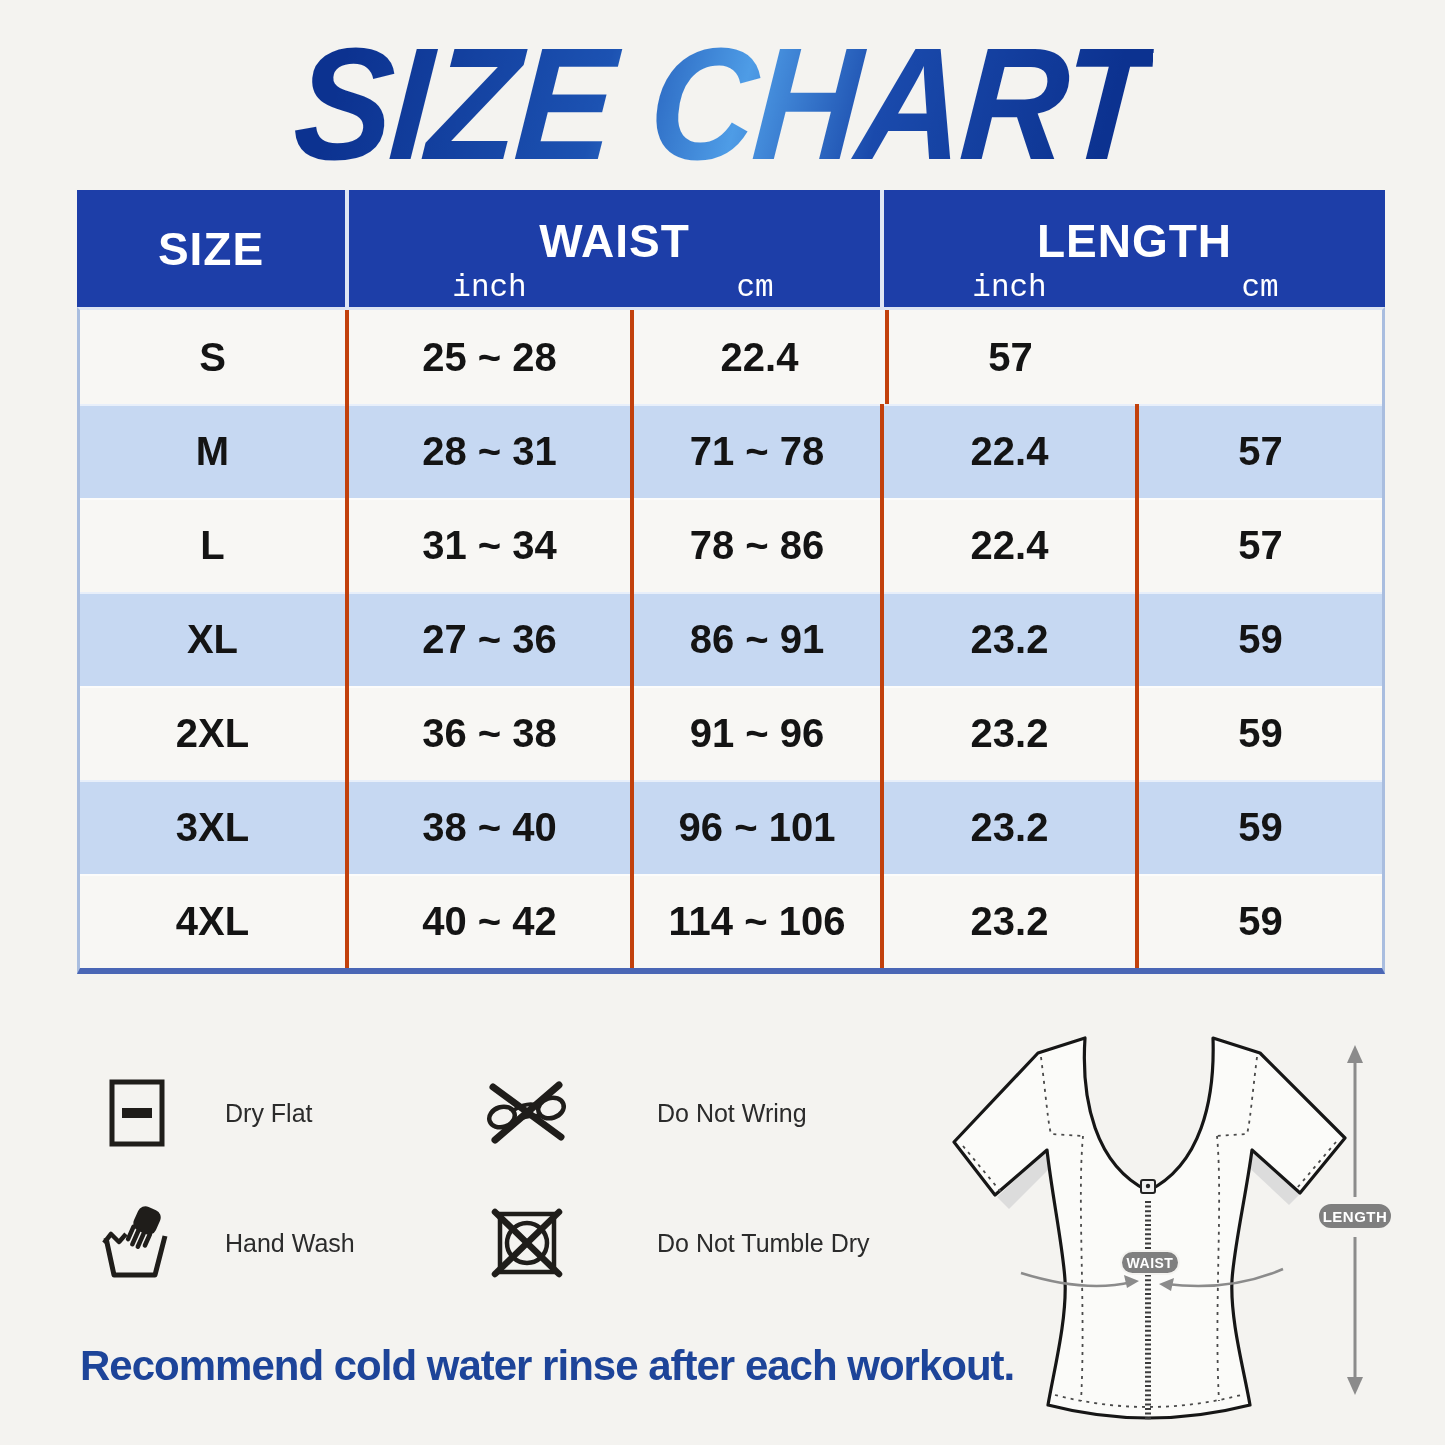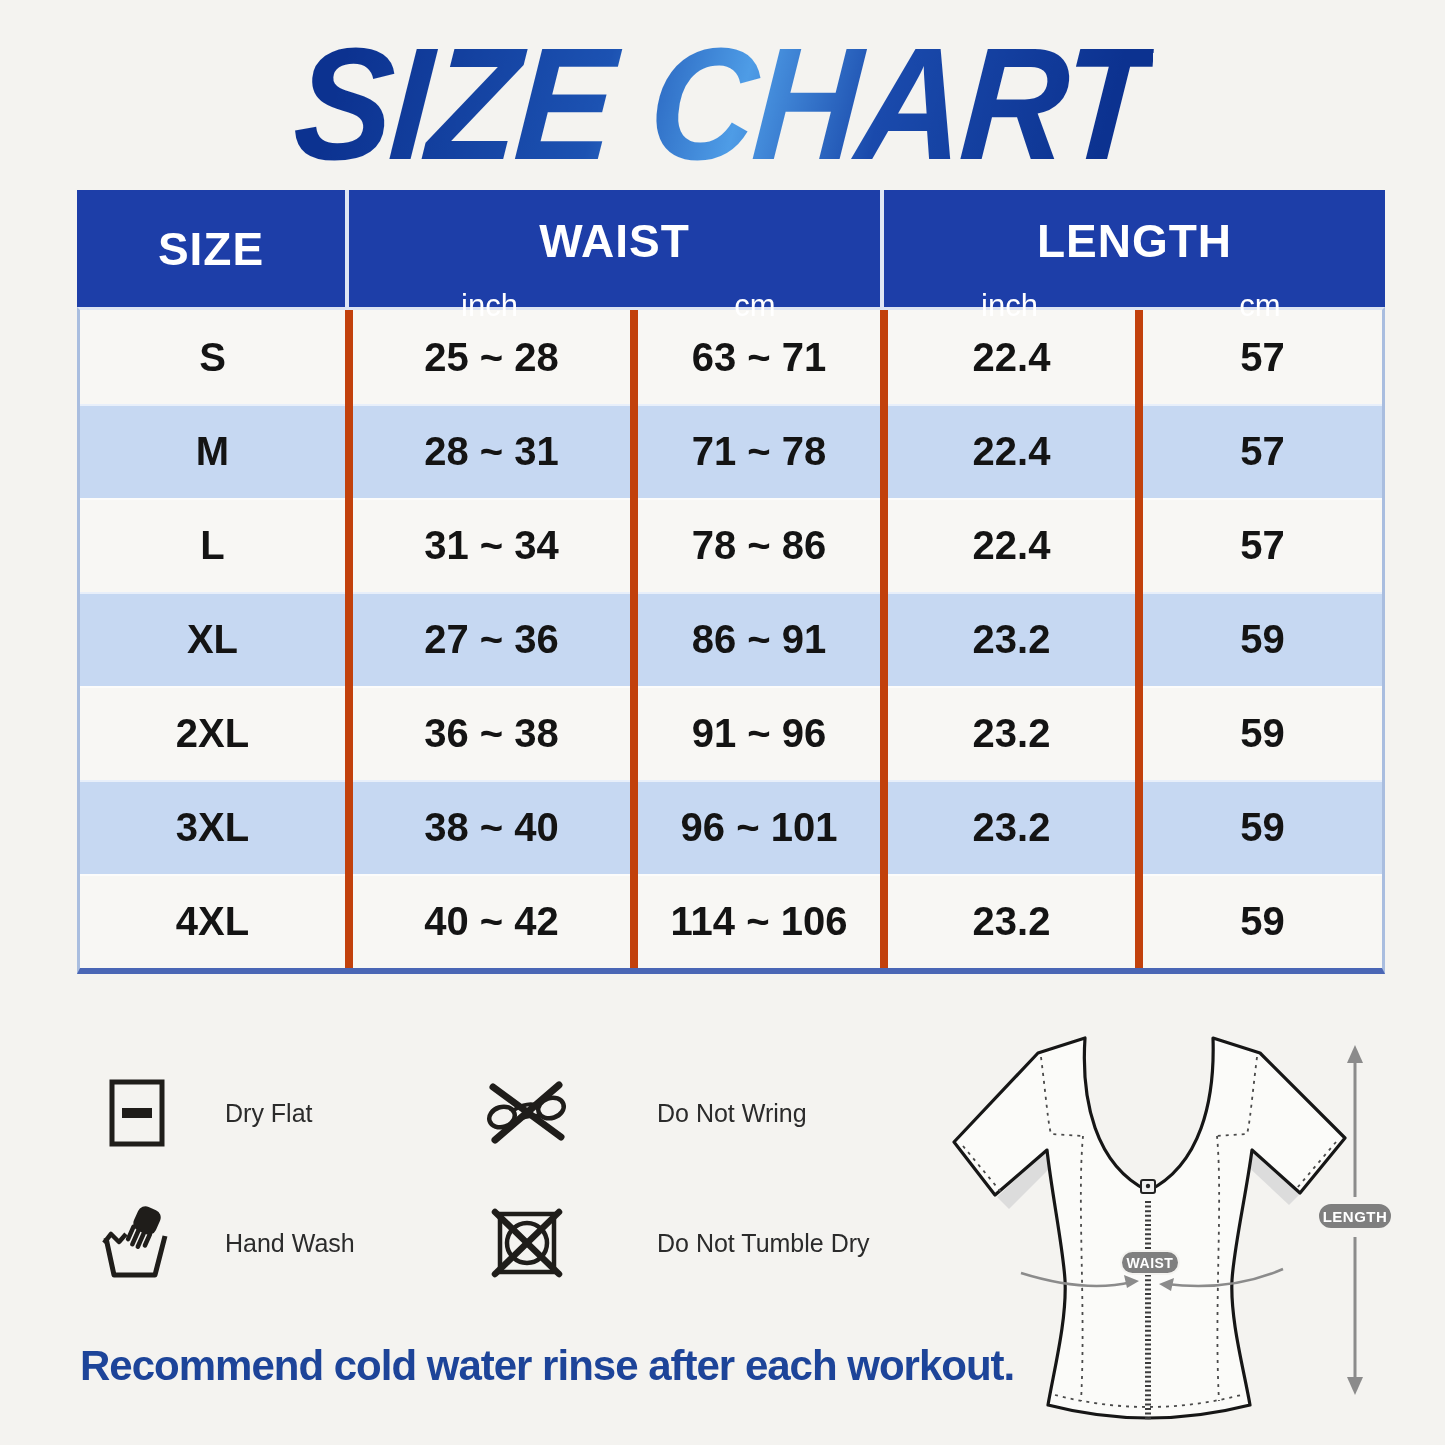--- a/index.html
+++ b/index.html
@@ -24,36 +24,36 @@
 
   
   .size-table{position:absolute;left:77px;top:190px;width:1308px;}
   .thead{height:117px;background:#1d3ea8;display:flex;box-sizing:border-box;}
   .th-size{width:268px;display:flex;align-items:center;justify-content:center;
     color:#fff;font-weight:bold;font-size:46px;letter-spacing:1px;}
   .th-group{box-sizing:border-box;border-left:4px solid #dfe6f4;display:flex;flex-direction:column;}
   .th-waist{width:535px;}
   .th-length{width:505px;}
   .g-title{margin-top:24px;text-align:center;color:#fff;font-weight:bold;font-size:46px;letter-spacing:1px;}
-  .g-sub{display:flex;margin-top:20px;}
+  .g-sub{display:flex;margin-top:2px;font-family:Liberation Mono, monospace;}
   .g-sub span{text-align:center;color:#fff;font-size:31px;font-weight:normal;}
   .th-waist .g-sub span:nth-child(1){width:281px;}
   .th-waist .g-sub span:nth-child(2){width:250px;}
   .th-length .g-sub span:nth-child(1){width:251px;}
   .th-length .g-sub span:nth-child(2){width:250px;}
 
   .tbody{border-top:3px solid #dde4f2;border-left:3px solid #a9bddf;border-right:3px solid #a9bddf;
     border-bottom:6px solid #4a66b5;box-sizing:content-box;width:1302px;margin-left:0;}
   .row{display:flex;height:94px;box-sizing:border-box;}
   .row:nth-child(odd){background:#f8f7f4;}
   .row:nth-child(even){background:#c6d8f2;}
   .row + .row{box-shadow:inset 0 2px 0 rgba(255,255,255,0.6);}
   .cell{box-sizing:border-box;display:flex;align-items:center;justify-content:center;
     font-weight:bold;font-size:40px;color:#141414;}
-  .cell + .cell{border-left:8px solid #c2410c;}
+  .cell + .cell{border-left:4px solid #c2410c;}
   .c0{width:265px;} .c1{width:285px;} .c2{width:250px;} .c3{width:255px;} .c4{width:247px;}
 
   
   .care{position:absolute;left:95px;top:1048px;width:850px;}
   .care-grid{display:grid;grid-template-columns:390px 460px;grid-auto-rows:130px;align-items:center;}
   .care-item{display:flex;align-items:center;}
   .care-item .icon{width:84px;display:flex;justify-content:center;align-items:center;}
   .care-item .label{margin-left:46px;font-size:25px;color:#2b2b2b;}
   .care-item:nth-child(2n) .label{margin-left:88px;}
   .care-item svg{display:block;}
@@ -91,21 +91,20 @@
         <div class="g-sub">
           <span>inch</span>
           <span>cm</span>
         </div>
       </div>
     </div>
     <div class="tbody">
       <div class="row">
         <div class="cell c0">S</div>
         <div class="cell c1">25 ~ 28</div>
-        <div class="cell c2">63 ~ 71</div>
         <div class="cell c3">22.4</div>
         <div class="cell c4">57</div>
       </div>
       <div class="row">
         <div class="cell c0">M</div>
         <div class="cell c1">28 ~ 31</div>
         <div class="cell c2">71 ~ 78</div>
         <div class="cell c3">22.4</div>
         <div class="cell c4">57</div>
       </div>

